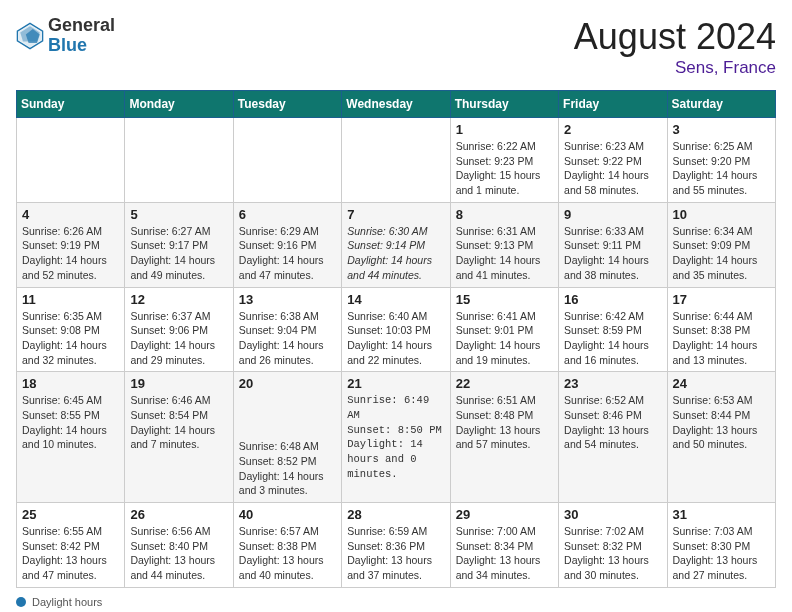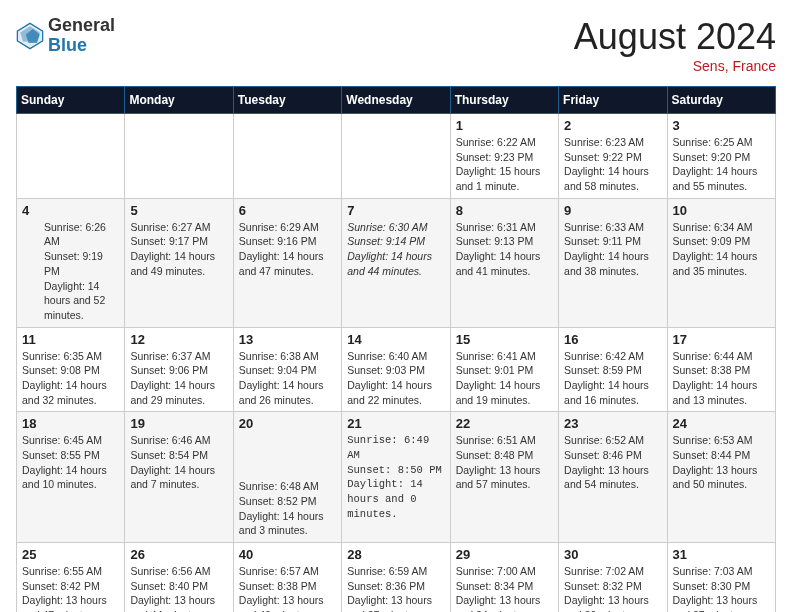--- a/index.html
+++ b/index.html
@@ -34,30 +34,30 @@
     }
     .title-block {
       text-align: right;
     }
     .month-year {
       font-size: 36px;
       font-weight: normal;
       color: #222;
     }
     .location {
-      font-size: 14px;
-      color: #b91c1c;
+      font-size: 17px;
+      color: #4c1d95;
     }
     .calendar {
       width: 100%;
       border-collapse: collapse;
       font-size: 11px;
     }
     .calendar thead th {
-      background: #0f172a;
+      background: #0f766e;
       color: #fff;
       padding: 6px 4px;
       text-align: left;
       font-size: 12px;
       font-weight: bold;
       border: 1px solid #1a5f8e;
     }
     .calendar tbody td {
       border: 1px solid #ccc;
       vertical-align: top;
@@ -158,21 +158,21 @@
           <td>
             <div class="day-number">3</div>
             <div class="day-detail" style="white-space: pre-line;">Sunrise: 6:25 AM
 Sunset: 9:20 PM
 Daylight: 14 hours and 55 minutes.</div>
           </td>
         </tr>
         <tr>
           <td>
             <div class="day-number">4</div>
-            <div class="day-detail" style="white-space: pre-line; margin-left: 22px;">Sunrise: 6:26 AM
+            <div class="day-detail" style="white-space: pre-line;">Sunrise: 6:26 AM
 Sunset: 9:19 PM
 Daylight: 14 hours and 52 minutes.</div>
           </td>
           <td>
             <div class="day-number">5</div>
             <div class="day-detail" style="white-space: pre-line;">Sunrise: 6:27 AM
 Sunset: 9:17 PM
 Daylight: 14 hours and 49 minutes.</div>
           </td>
           <td>
@@ -221,21 +221,21 @@
           </td>
           <td>
             <div class="day-number">13</div>
             <div class="day-detail" style="white-space: pre-line;">Sunrise: 6:38 AM
 Sunset: 9:04 PM
 Daylight: 14 hours and 26 minutes.</div>
           </td>
           <td>
             <div class="day-number">14</div>
             <div class="day-detail" style="white-space: pre-line;">Sunrise: 6:40 AM
-Sunset: 9:03 PM
+Sunset: 10:03 PM
 Daylight: 14 hours and 22 minutes.</div>
           </td>
           <td>
             <div class="day-number">15</div>
             <div class="day-detail" style="white-space: pre-line;">Sunrise: 6:41 AM
 Sunset: 9:01 PM
 Daylight: 14 hours and 19 minutes.</div>
           </td>
           <td>
             <div class="day-number">16</div>

